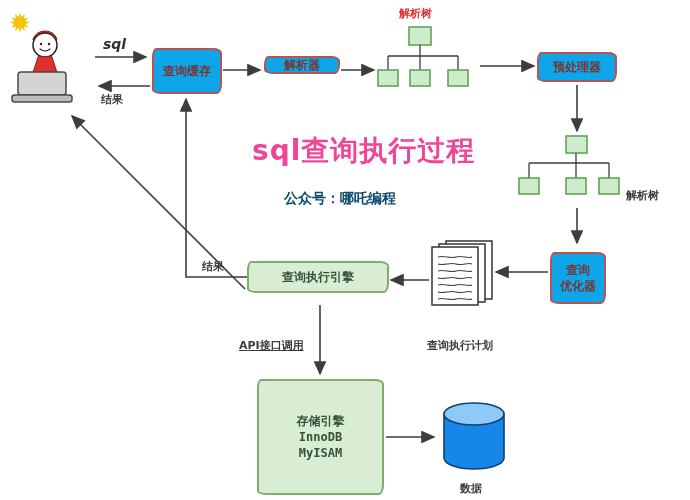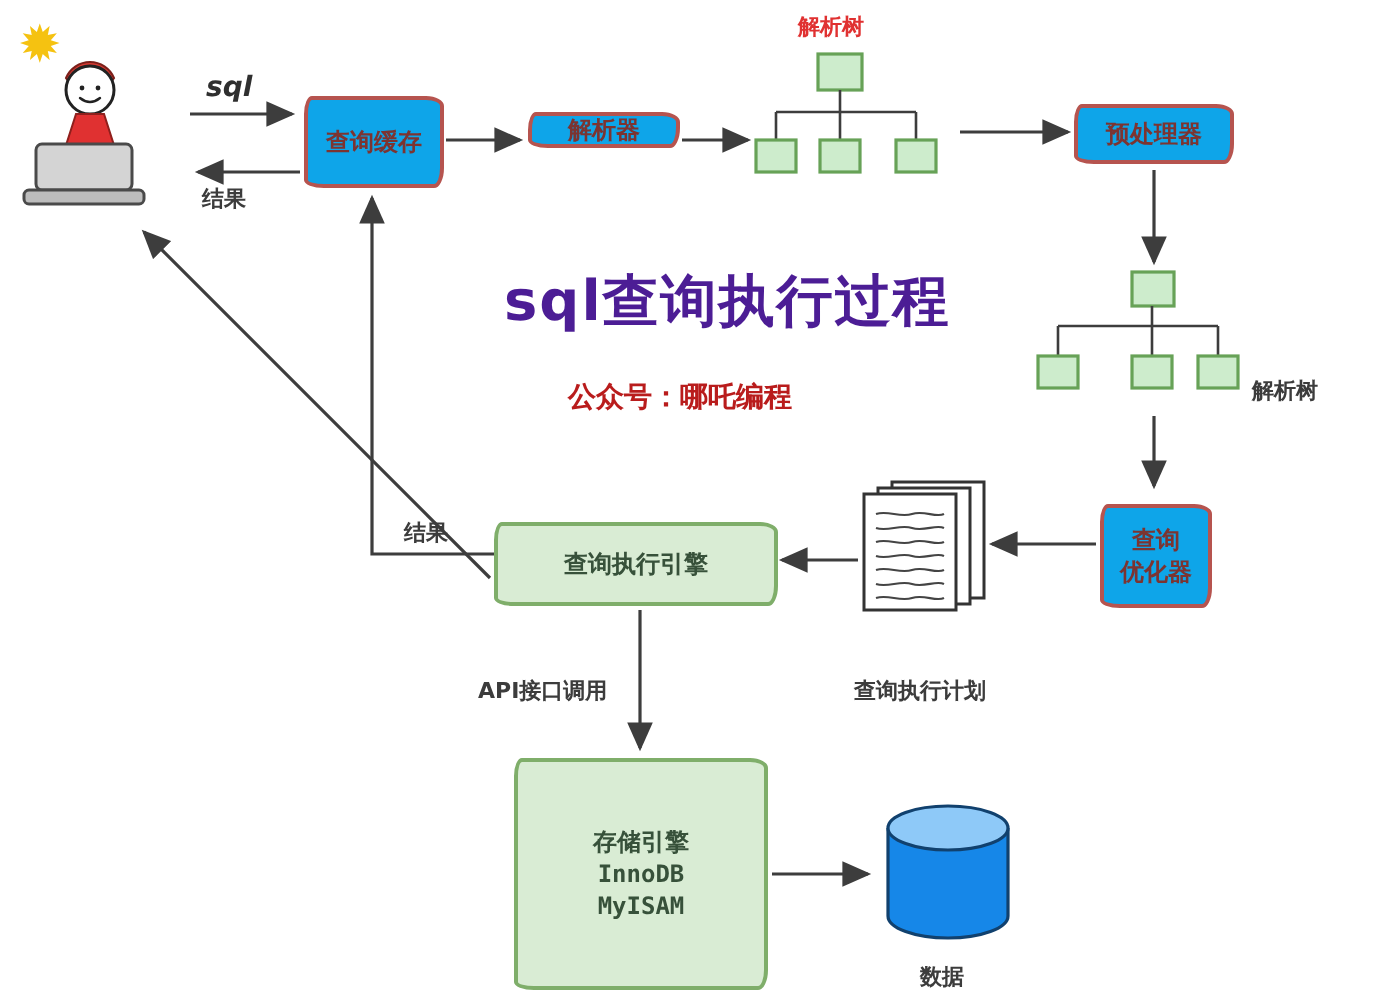--- a/index.html
+++ b/index.html
@@ -13,23 +13,23 @@
     font-size:12px;font-weight:bold;text-align:center;line-height:1.35;
     border:2px solid;box-sizing:border-box;
     border-radius:4px 9px 5px 10px / 9px 5px 10px 4px;
   }
   .pink{background:#0ea5e9;border-color:#b6544f;color:#7c3431;}
   .green{background:#d9ecd4;border-color:#7fae6a;color:#37513a;}
   .lbl{font-size:11px;color:#3c3c3c;font-weight:bold;white-space:nowrap;}
   .lbl-red{color:#e03131;}
   .sql-lbl{font-size:14px;font-style:italic;font-weight:bold;color:#2f2f2f;}
   .title{
-    font-size:28px;font-weight:bold;color:#4c1d95;letter-spacing:1px;white-space:nowrap;
+    font-size:28px;font-weight:bold;color:#ec4899;letter-spacing:1px;white-space:nowrap;
   }
-  .subtitle{font-size:14px;font-weight:bold;color:#b91c1c;white-space:nowrap;}
+  .subtitle{font-size:14px;font-weight:bold;color:#0c4a6e;white-space:nowrap;}
   .mono{font-family:"DejaVu Sans Mono","Liberation Mono",monospace;}
   .sun{font-size:26px;color:#f5c211;line-height:1;}
   svg.overlay{position:absolute;left:0;top:0;pointer-events:none;}
   .storage-line{margin:0;}
 </style>
 </head>
 <body>
 
 <svg class="overlay" width="690" height="500" viewBox="0 0 690 500">
   <defs>
@@ -115,21 +115,21 @@
 <div class="abs sql-lbl" style="left:103px;top:36px;">sql</div>
 
 <div class="abs lbl" style="left:101px;top:92px;">结果</div>
 
 <div class="abs lbl" style="left:202px;top:259px;">结果</div>
 
 <div class="abs lbl lbl-red" style="left:399px;top:6px;">解析树</div>
 
 <div class="abs lbl" style="left:626px;top:188px;">解析树</div>
 
-<div class="abs lbl" style="left:239px;top:338px;">API接口调用</div>
+<div class="abs lbl" style="left:239px;top:338px;text-decoration:underline;">API接口调用</div>
 
 <div class="abs lbl" style="left:427px;top:338px;">查询执行计划</div>
 
 <div class="abs lbl" style="left:460px;top:481px;">数据</div>
 
 <div class="abs node pink" style="left:152px;top:48px;width:70px;height:46px;">
   <span>查询缓存</span>
 </div>
 
 <div class="abs node pink" style="left:264px;top:56px;width:76px;height:18px;">
@@ -138,21 +138,21 @@
 
 <div class="abs node pink" style="left:537px;top:52px;width:80px;height:30px;">
   <span>预处理器</span>
 </div>
 
 <div class="abs node pink" style="left:550px;top:252px;width:56px;height:52px;">
   <span>查询</span>
   <span>优化器</span>
 </div>
 
-<div class="abs node green" style="left:247px;top:261px;width:142px;height:42px;">
+<div class="abs node green" style="left:247px;top:261px;width:142px;height:32px;">
   <span>查询执行引擎</span>
 </div>
 
 <div class="abs node green" style="left:257px;top:379px;width:127px;height:116px;justify-content:center;">
   <span class="storage-line">存储引擎</span>
   <span class="storage-line mono">InnoDB</span>
   <span class="storage-line mono">MyISAM</span>
 </div>
 
 </body></html>

